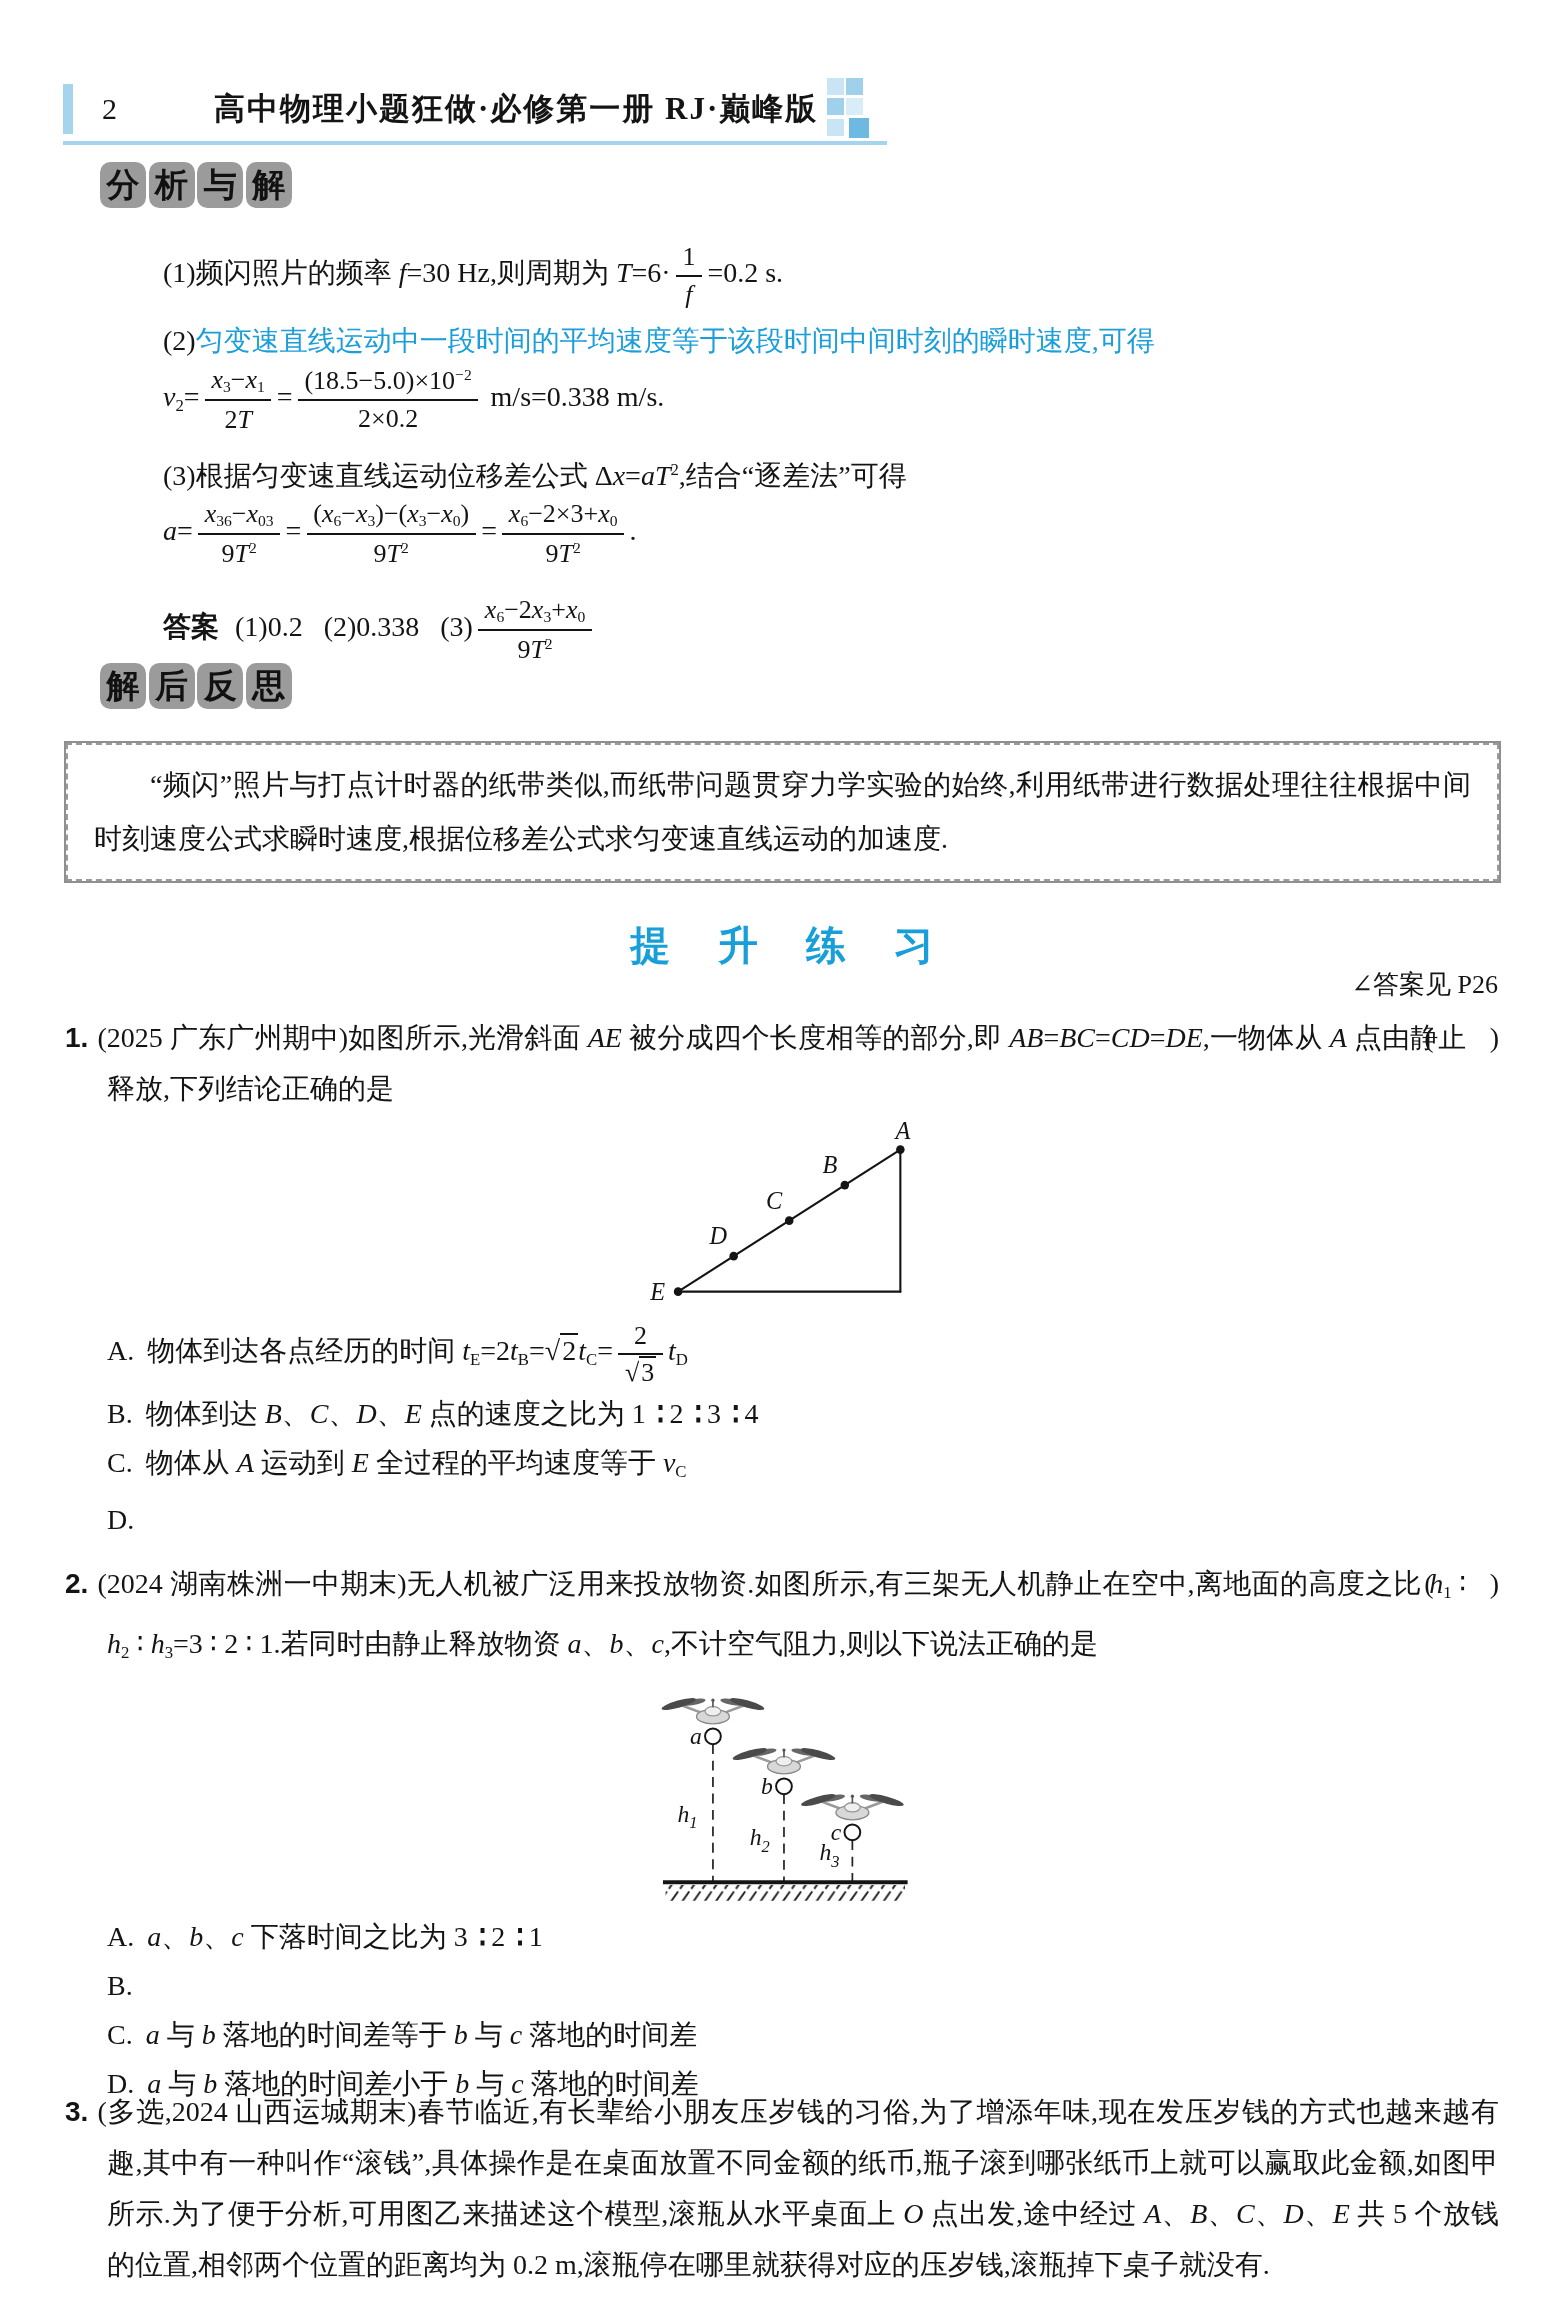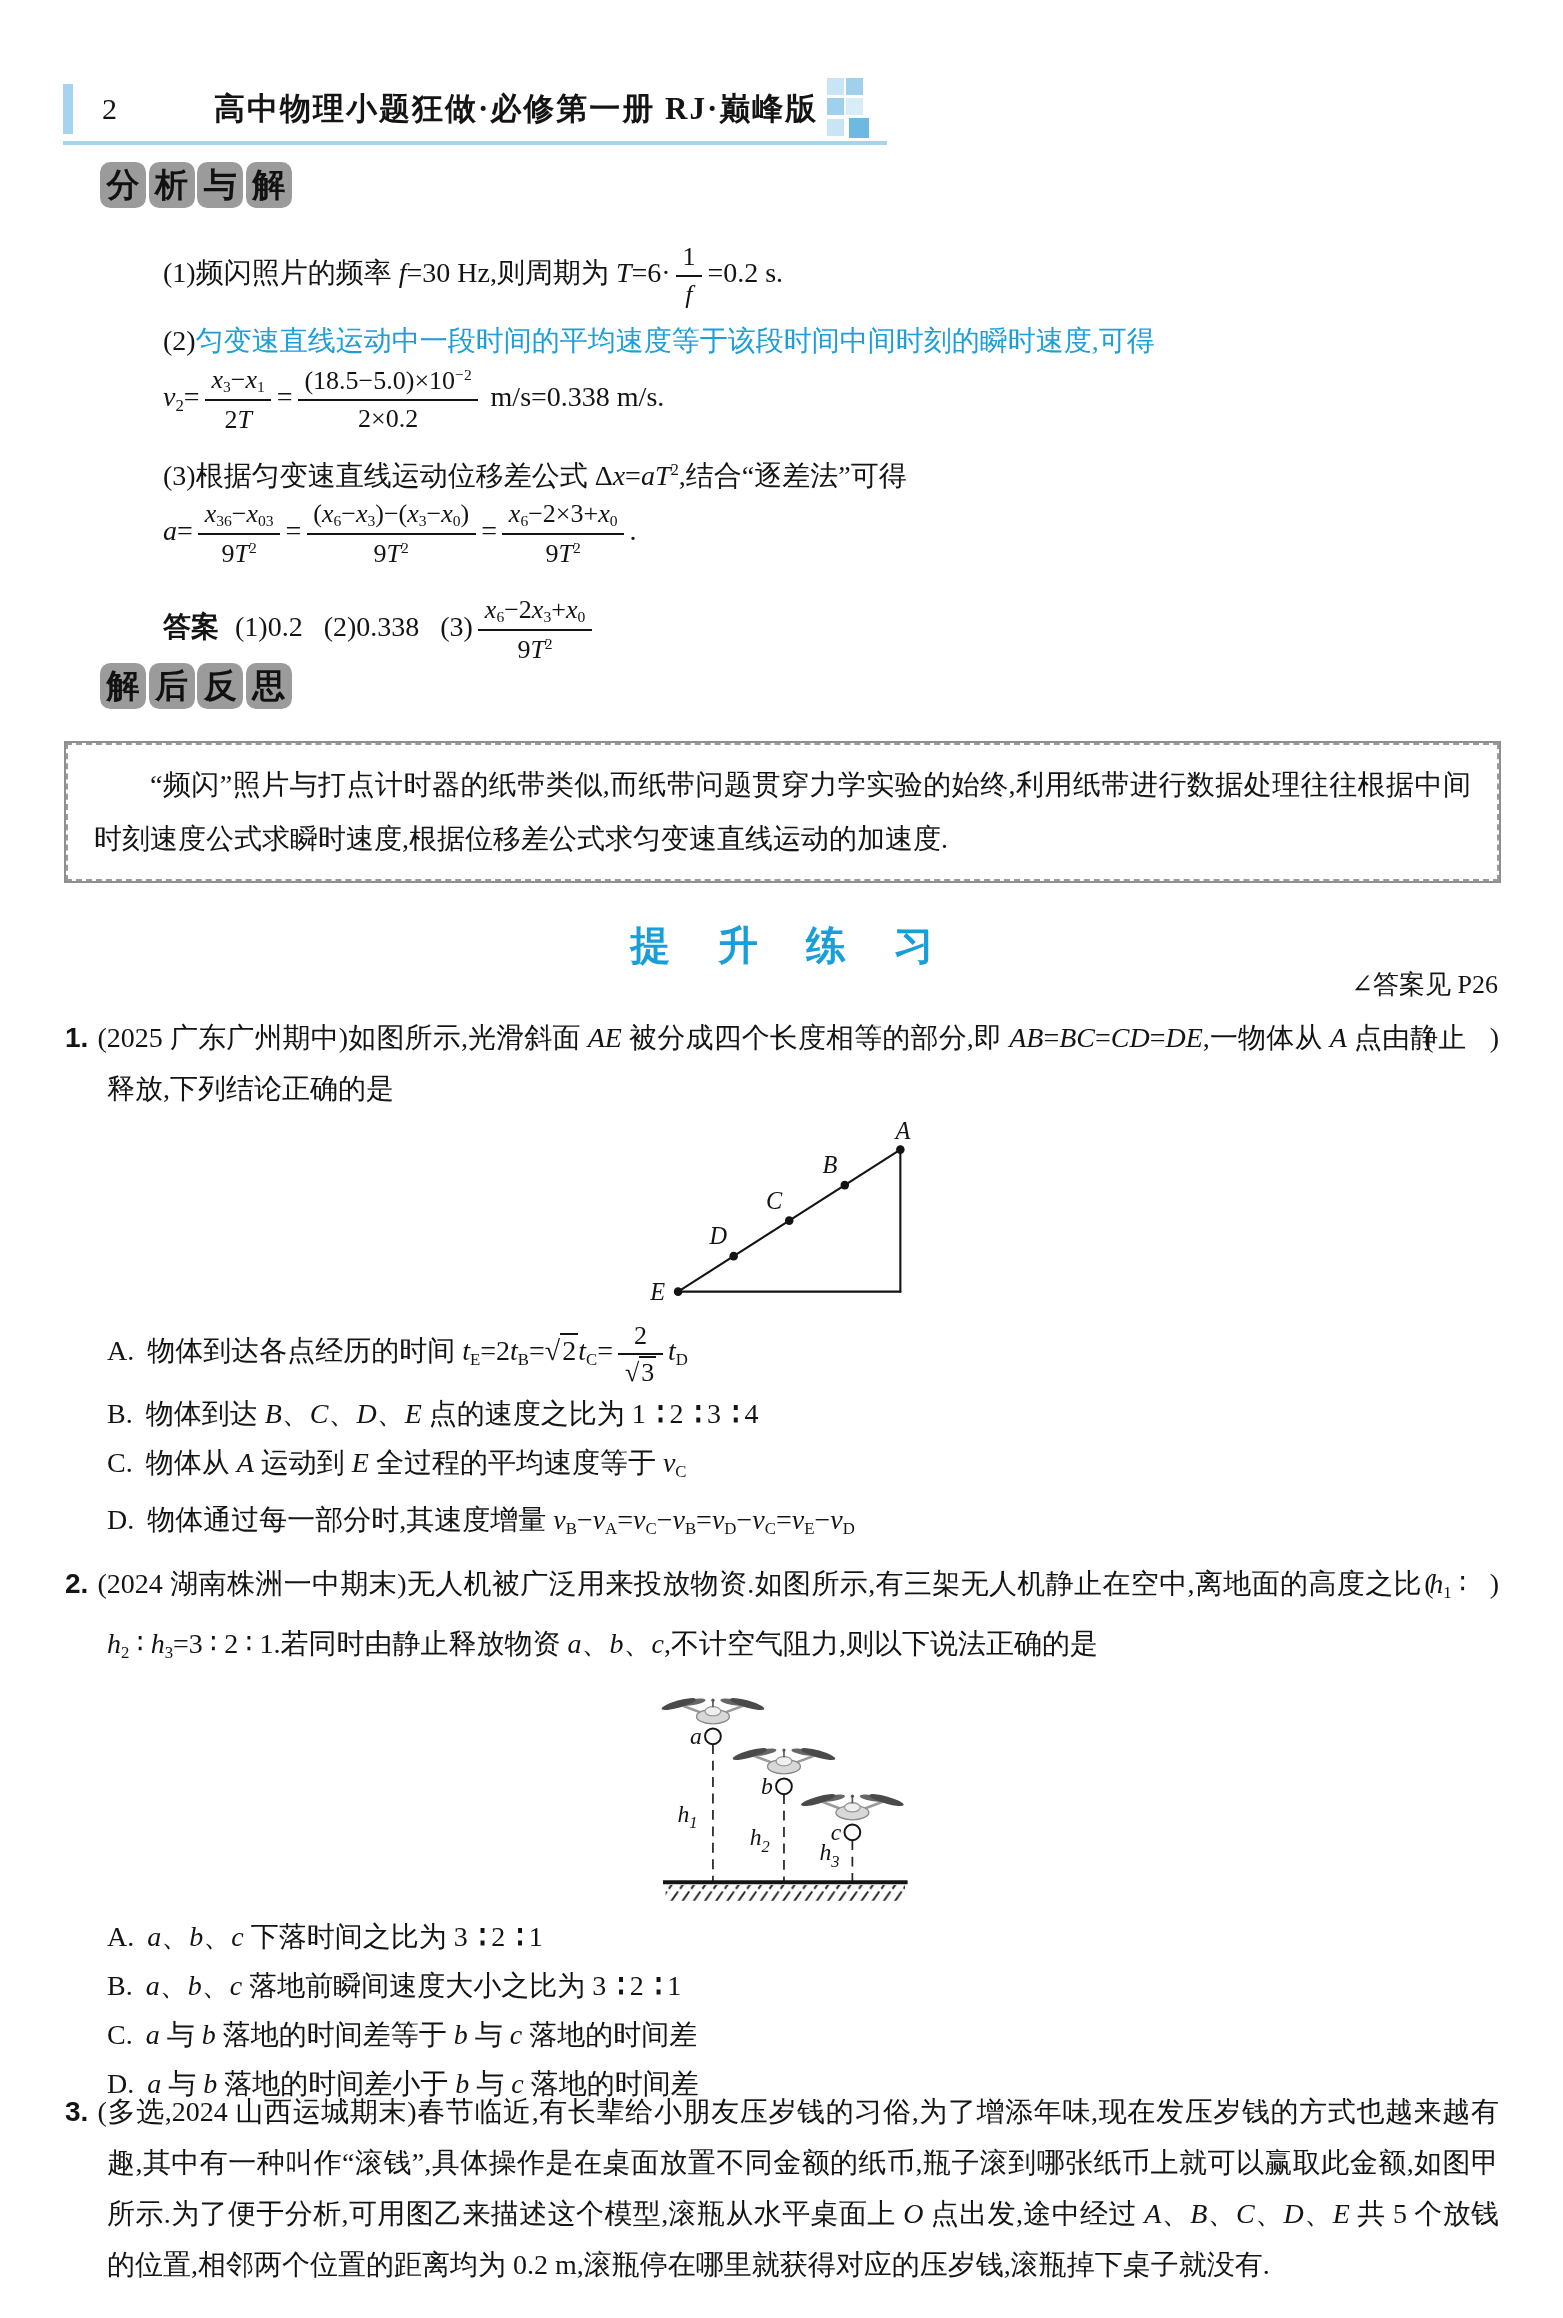--- a/index.html
+++ b/index.html
@@ -152,21 +152,20 @@
   <div class="option">
     <span class="optlabel">B.</span>
     <span>物体到达 <i>B</i>、<i>C</i>、<i>D</i>、<i>E</i> 点的速度之比为 1 ∶ 2 ∶ 3 ∶ 4</span>
   </div>
   <div class="option">
     <span class="optlabel">C.</span>
     <span>物体从 <i>A</i> 运动到 <i>E</i> 全过程的平均速度等于 <i>v</i><sub>C</sub></span>
   </div>
   <div class="option">
     <span class="optlabel">D.</span>
-    <span>物体通过每一部分时,其速度增量 <i>v</i><sub>B</sub>−<i>v</i><sub>A</sub>=<i>v</i><sub>C</sub>−<i>v</i><sub>B</sub>=<i>v</i><sub>D</sub>−<i>v</i><sub>C</sub>=<i>v</i><sub>E</sub>−<i>v</i><sub>D</sub></span>
   </div>
 </div>
 
 <div class="question q2">
   <p class="stem"><span class="bracket">(　　)</span><span class="qnum">2.</span><span>(2024 湖南株洲一中期末)无人机被广泛用来投放物资.如图所示,有三架无人机静止在空中,离地面的高度之比 <i>h</i><sub>1</sub> ∶ <i>h</i><sub>2</sub> ∶ <i>h</i><sub>3</sub>=3 ∶ 2 ∶ 1.若同时由静止释放物资 <i>a</i>、<i>b</i>、<i>c</i>,不计空气阻力,则以下说法正确的是</span></p>
 
   <div class="diagwrap">
     <svg width="296" height="221" viewBox="0 0 450 336" style="font-size:43px">
       <defs>
         <g id="droneSym">
@@ -220,21 +219,20 @@
       <rect x="48" y="304" width="364" height="24" fill="url(#hatch)"></rect>
     </svg>
   </div>
 
   <div class="option">
     <span class="optlabel">A.</span>
     <span><i>a</i>、<i>b</i>、<i>c</i> 下落时间之比为 3 ∶ 2 ∶ 1</span>
   </div>
   <div class="option">
     <span class="optlabel">B.</span>
-    <span><i>a</i>、<i>b</i>、<i>c</i> 落地前瞬间速度大小之比为 3 ∶ 2 ∶ 1</span>
   </div>
   <div class="option">
     <span class="optlabel">C.</span>
     <span><i>a</i> 与 <i>b</i> 落地的时间差等于 <i>b</i> 与 <i>c</i> 落地的时间差</span>
   </div>
   <div class="option">
     <span class="optlabel">D.</span>
     <span><i>a</i> 与 <i>b</i> 落地的时间差小于 <i>b</i> 与 <i>c</i> 落地的时间差</span>
   </div>
 </div>

